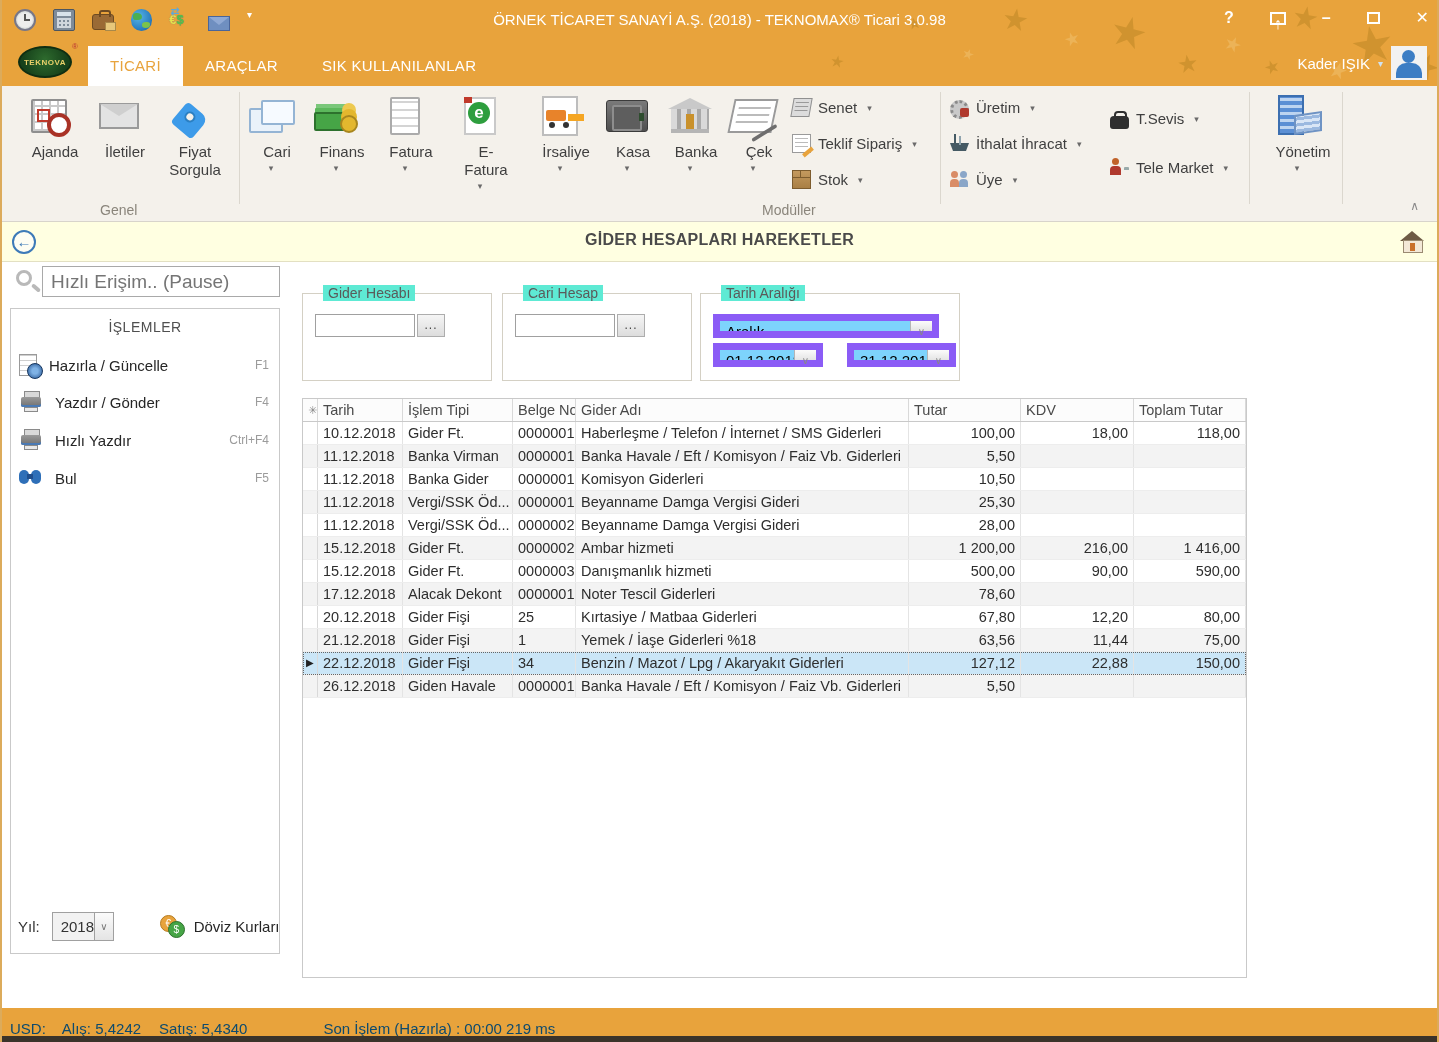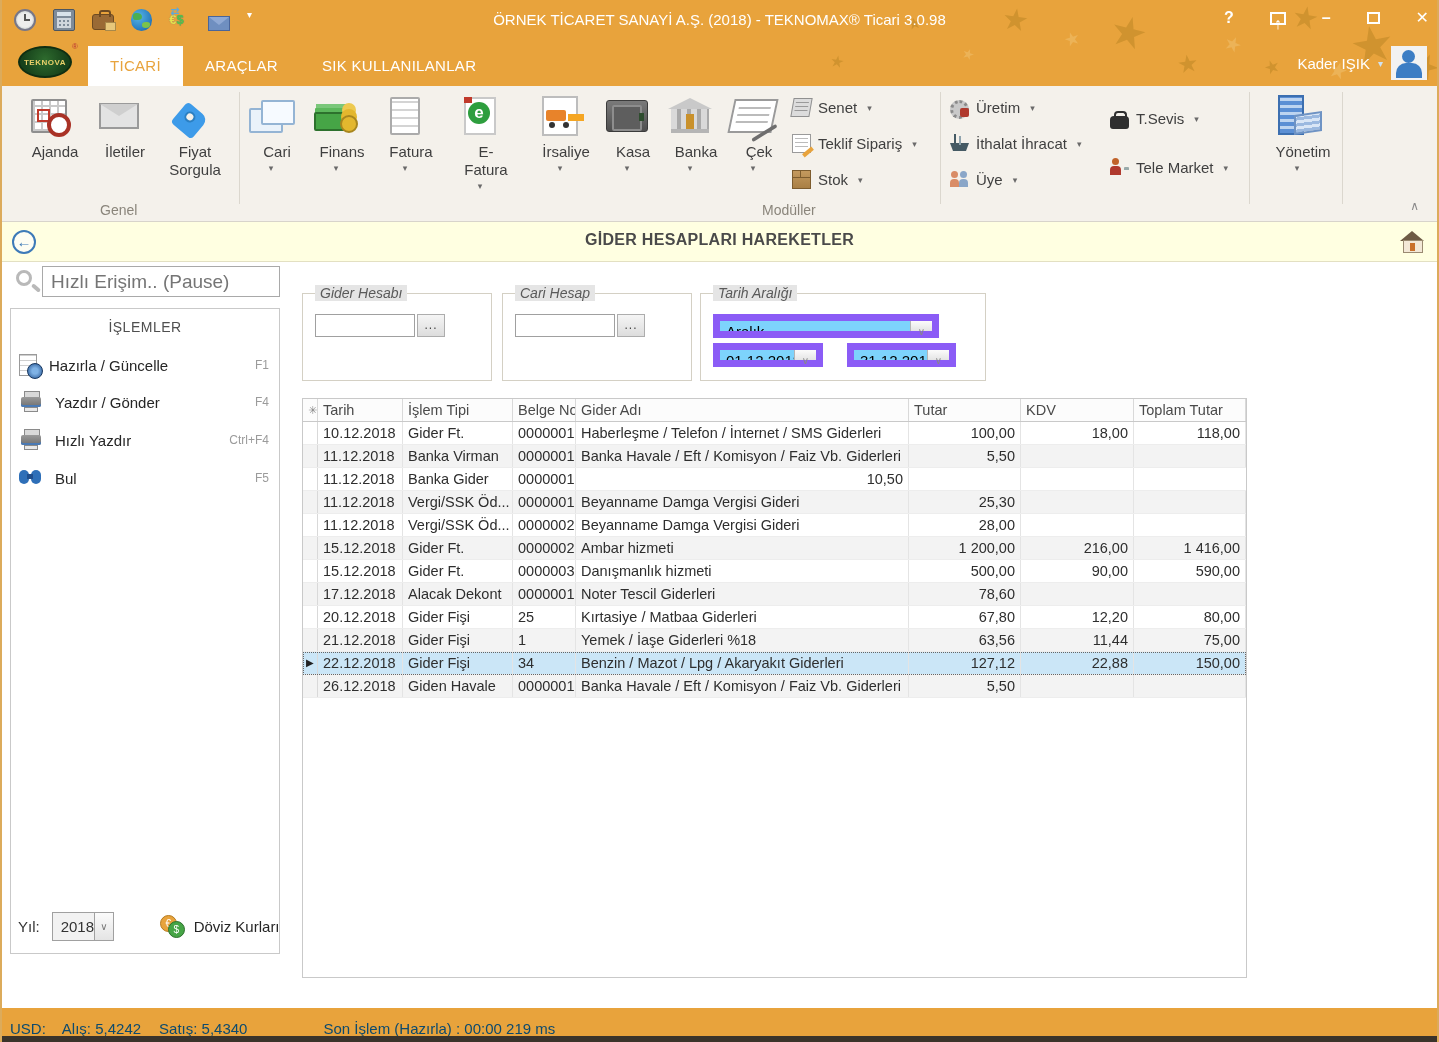--- a/index.html
+++ b/index.html
@@ -158,21 +158,21 @@
   .yearsel { margin-left:12px; width:62px; height:29px; border:1px solid #A0A0A0; background:#F2F2F2; display:flex; }
   .yearsel .val { flex:1; padding:5px 0 0 8px; font-size:15px; }
   .yearsel .dd { width:22px; border-left:1px solid #A0A0A0; background:linear-gradient(#FBFBFB,#E4E4E4); color:#777; font-size:10px; text-align:center; line-height:27px; }
   .coins { position:relative; width:26px; height:22px; margin-left:46px; }
   .coins::before{content:"€";position:absolute;left:0;top:0;width:15px;height:15px;border-radius:50%;background:#E8A33C;border:1px solid #b57b20;color:#fff;font-size:10px;text-align:center;line-height:15px;}
   .coins::after{content:"$";position:absolute;left:8px;top:6px;width:15px;height:15px;border-radius:50%;background:#46A546;border:1px solid #2d712d;color:#fff;font-size:10px;text-align:center;line-height:15px;}
   .dovizlink { margin-left:8px; color:#262626; }
 
   
   .gbox { position:absolute; border:1px solid #D4D0C4; }
-  .gbox .glabel { position:absolute; left:12px; top:-9px; background:#e5e5e5; padding:0 5px; font-size:14px; color:#5A5A5A;font-style:italic; }
+  .gbox .glabel { position:absolute; left:20px; top:-9px; background:#5eead4; padding:0 5px; font-size:14px; color:#5A5A5A; }
   .fldrow { position:absolute; display:flex; }
   .txt { width:100px; height:23px; border:1px solid #A0A0A0; background:#fff; }
   .browse { width:28px; height:23px; margin-left:2px; border:1px solid #ADADAD; background:linear-gradient(#F5F5F5,#DDD); font-size:12px; color:#444; text-align:center; line-height:20px; letter-spacing:1px; }
   .combo { height:24px; border:7px solid #8b5cf6; background:#7dd3fc; display:flex; font-size:15px; }
   .combo .val { flex:1; padding:2px 0 0 6px; white-space:nowrap; overflow:hidden; }
   .combo .dd { width:22px; border-left:1px solid #B5B5B5; background:linear-gradient(#FBFBFB,#E4E4E4); color:#888; font-size:10px; text-align:center; line-height:22px; }
 
   
   .tablewrap { position:absolute; left:300px; top:398px; width:945px; height:580px; border-left:1px solid #C9C9C9; border-right:1px solid #C9C9C9; border-bottom:1px solid #C9C9C9; background:#fff; }
   .thead, .trow { display:grid; grid-template-columns:15px 85px 110px 63px 333px 112px 113px 112px; }
@@ -446,21 +446,21 @@
     <span class="browse">...</span>
   </div>
 </div>
 <div class="gbox" style="left:500px;top:293px;width:190px;height:88px">
   <span class="glabel">Cari Hesap</span>
   <div class="fldrow" style="left:12px;top:20px">
     <input class="txt" value="" style="">
     <span class="browse">...</span>
   </div>
 </div>
-<div class="gbox" style="left:698px;top:293px;width:286px;height:88px">
+<div class="gbox" style="left:698px;top:293px;width:260px;height:88px">
   <span class="glabel">Tarih Aralığı</span>
   <div class="fldrow" style="left:12px;top:20px;width:226px">
     <div class="combo" style="width:226px">
       <span class="val">Aralık</span>
       <span class="dd">∨</span>
     </div>
   </div>
   <div class="fldrow" style="left:12px;top:49px;gap:24px">
     <div class="combo" style="width:110px">
       <span class="val">01.12.2018</span>
@@ -503,20 +503,21 @@
         <div class="tcell c-name">Banka Havale / Eft / Komisyon / Faiz Vb. Giderleri</div>
         <div class="tcell c-amount">5,50</div>
         <div class="tcell c-vat"></div>
         <div class="tcell c-total"></div>
       </div>
       <div class="trow">
         <div class="tcell marker"></div>
         <div class="tcell c-date">11.12.2018</div>
         <div class="tcell c-type">Banka Gider</div>
         <div class="tcell c-doc">0000001</div>
+        <div class="tcell c-name">Komisyon Giderleri</div>
         <div class="tcell c-amount">10,50</div>
         <div class="tcell c-vat"></div>
         <div class="tcell c-total"></div>
       </div>
       <div class="trow alt">
         <div class="tcell marker"></div>
         <div class="tcell c-date">11.12.2018</div>
         <div class="tcell c-type">Vergi/SSK Öd...</div>
         <div class="tcell c-doc">0000001</div>
         <div class="tcell c-name">Beyanname Damga Vergisi Gideri</div>

